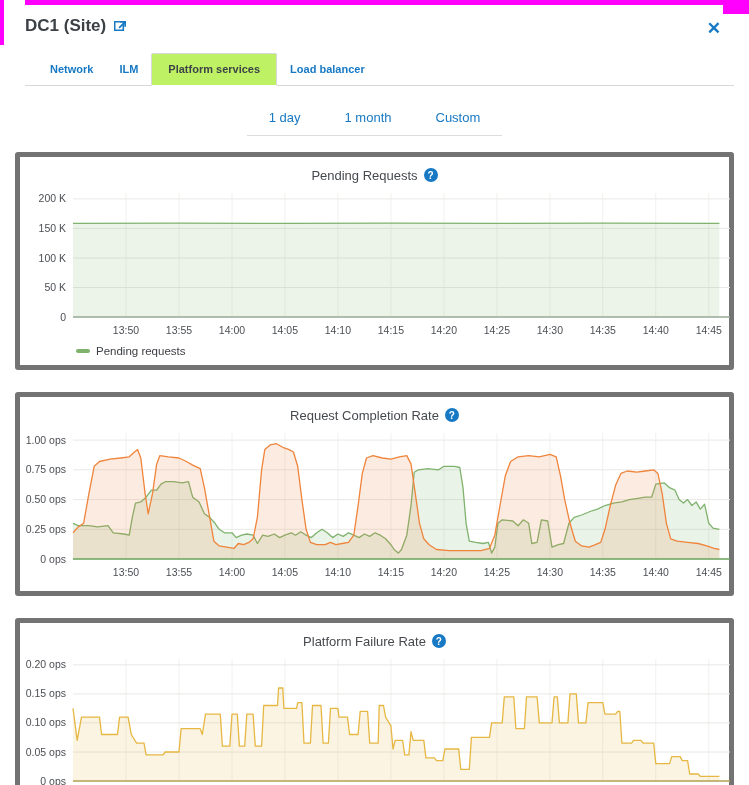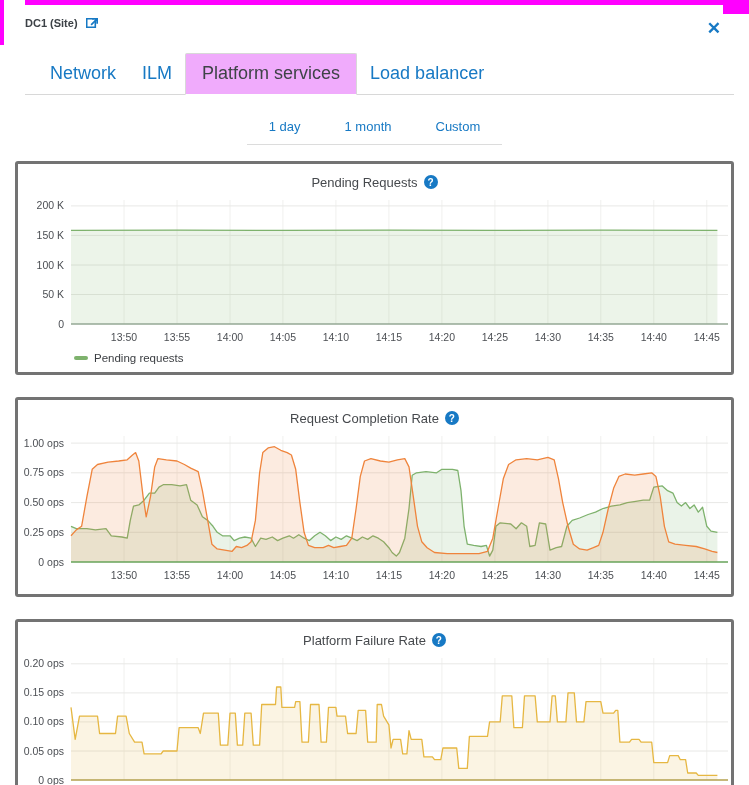--- a/index.html
+++ b/index.html
@@ -7,37 +7,37 @@
     width:749px;min-height:785px;background:#ffffff;position:relative;
     font-family:"Liberation Sans",sans-serif;color:#3e4347;overflow:hidden;
   }
   
   .deco-top{position:absolute;left:25px;top:0;width:700px;height:5px;background:#ff00ff;}
   .deco-corner{position:absolute;right:0;top:0;width:26px;height:14px;background:#ff00ff;}
   .deco-left{position:absolute;left:0;top:0;width:4px;height:45px;background:#ff00ff;}
 
   .header{display:flex;justify-content:space-between;align-items:flex-start;padding:16px 20px 0 25px;}
   .title-wrap{display:flex;align-items:center;gap:8px;}
-  .dlg-title{font-size:11px;font-weight:bold;color:#3c4146;text-align:center;}
+  .dlg-title{font-size:17px;font-weight:bold;color:#3c4146;text-align:center;}
   .ext-icon svg{display:block;}
   .close-btn{color:#1779c4;font-size:17px;line-height:17px;cursor:pointer;padding:4px 8px;font-weight:bold;}
 
   .tabs{display:flex;align-items:flex-end;margin:12px 15px 0 25px;border-bottom:1px solid #d8d8d8;padding-left:12px;}
-  .tab{color:#1779c4;font-size:18px;font-weight:normal;padding:9px 13px 10px;cursor:pointer;white-space:nowrap;}
+  .tab{color:#1779c4;font-size:11px;font-weight:bold;padding:9px 13px 10px;cursor:pointer;white-space:nowrap;}
   .tab.active{
-    color:#3e4347;background:#f0abfc;border:1px solid #d8d8d8;border-bottom:1px solid #fff;
+    color:#3e4347;background:#bef264;border:1px solid #d8d8d8;border-bottom:1px solid #fff;
     margin-bottom:-1px;border-radius:2px 2px 0 0;padding:9px 16px 10px;text-align:right;
   }
 
   .time-tabs-row{display:flex;justify-content:center;margin-top:16px;}
   .time-tabs{display:flex;border-bottom:1px solid #dcdcdc;}
   .time-tab{color:#1779c4;font-size:13px;padding:8px 22px 10px;cursor:pointer;}
   .time-tab.active{color:#33373b;font-weight:bold;border-bottom:3px solid #3c4146;margin-bottom:-2px;padding-bottom:9px;}
 
-  .panel{margin:16px 15px 22px;border:3px solid #737373;border-radius:3px;background:#fff;padding:8px 0 6px;}
+  .panel{margin:16px 15px 22px;border:5px solid #737373;border-radius:3px;background:#fff;padding:8px 0 6px;}
   .panel-title{display:flex;justify-content:center;align-items:center;gap:6px;font-size:13px;color:#46494d;height:20px;}
   .help-icon{
     display:inline-flex;align-items:center;justify-content:center;width:14px;height:14px;border-radius:50%;
     background:#1779c4;color:#fff;font-size:10px;font-weight:bold;cursor:pointer;flex:0 0 auto;
   }
   .chart-svg{display:block;margin:2px auto 0;}
   svg text{font-family:"Liberation Sans",sans-serif;}
   .legend{display:flex;gap:20px;margin:2px 0 2px 56px;align-items:center;}
   .legend-item{display:inline-flex;align-items:center;font-size:11.5px;color:#3b3e42;cursor:pointer;}
   .swatch{display:inline-block;width:14px;height:4px;border-radius:2px;margin-right:6px;}

